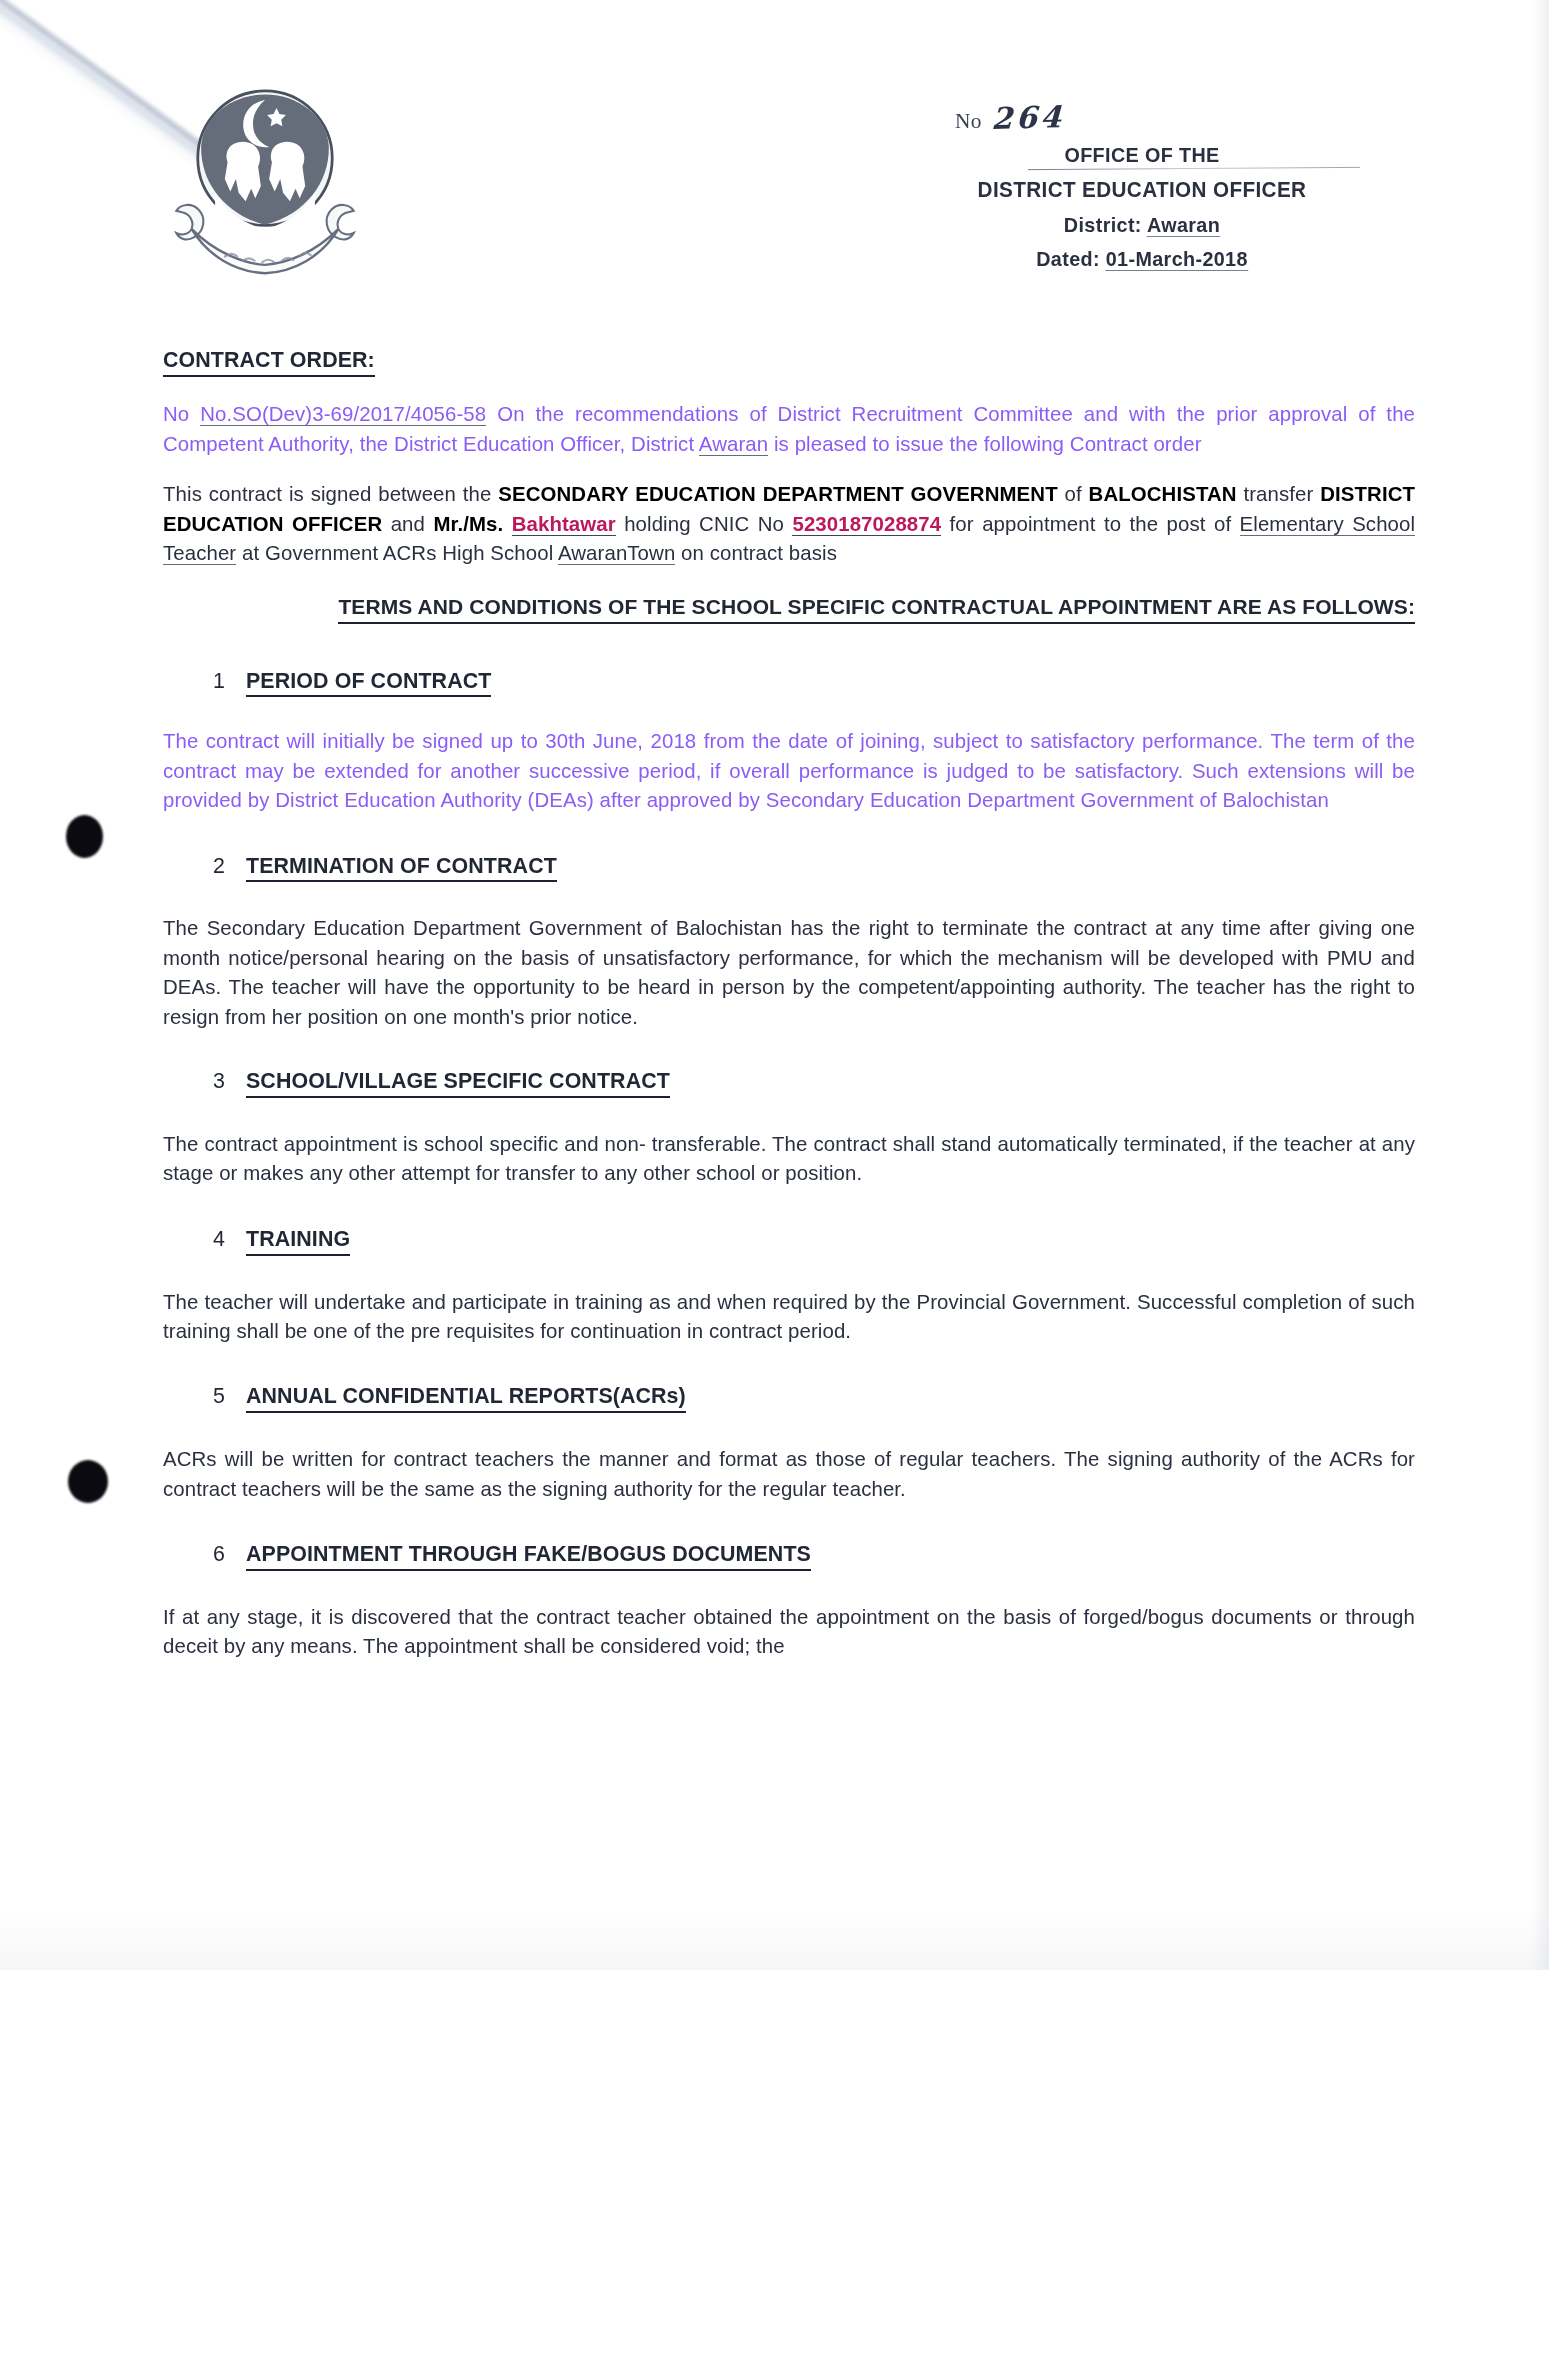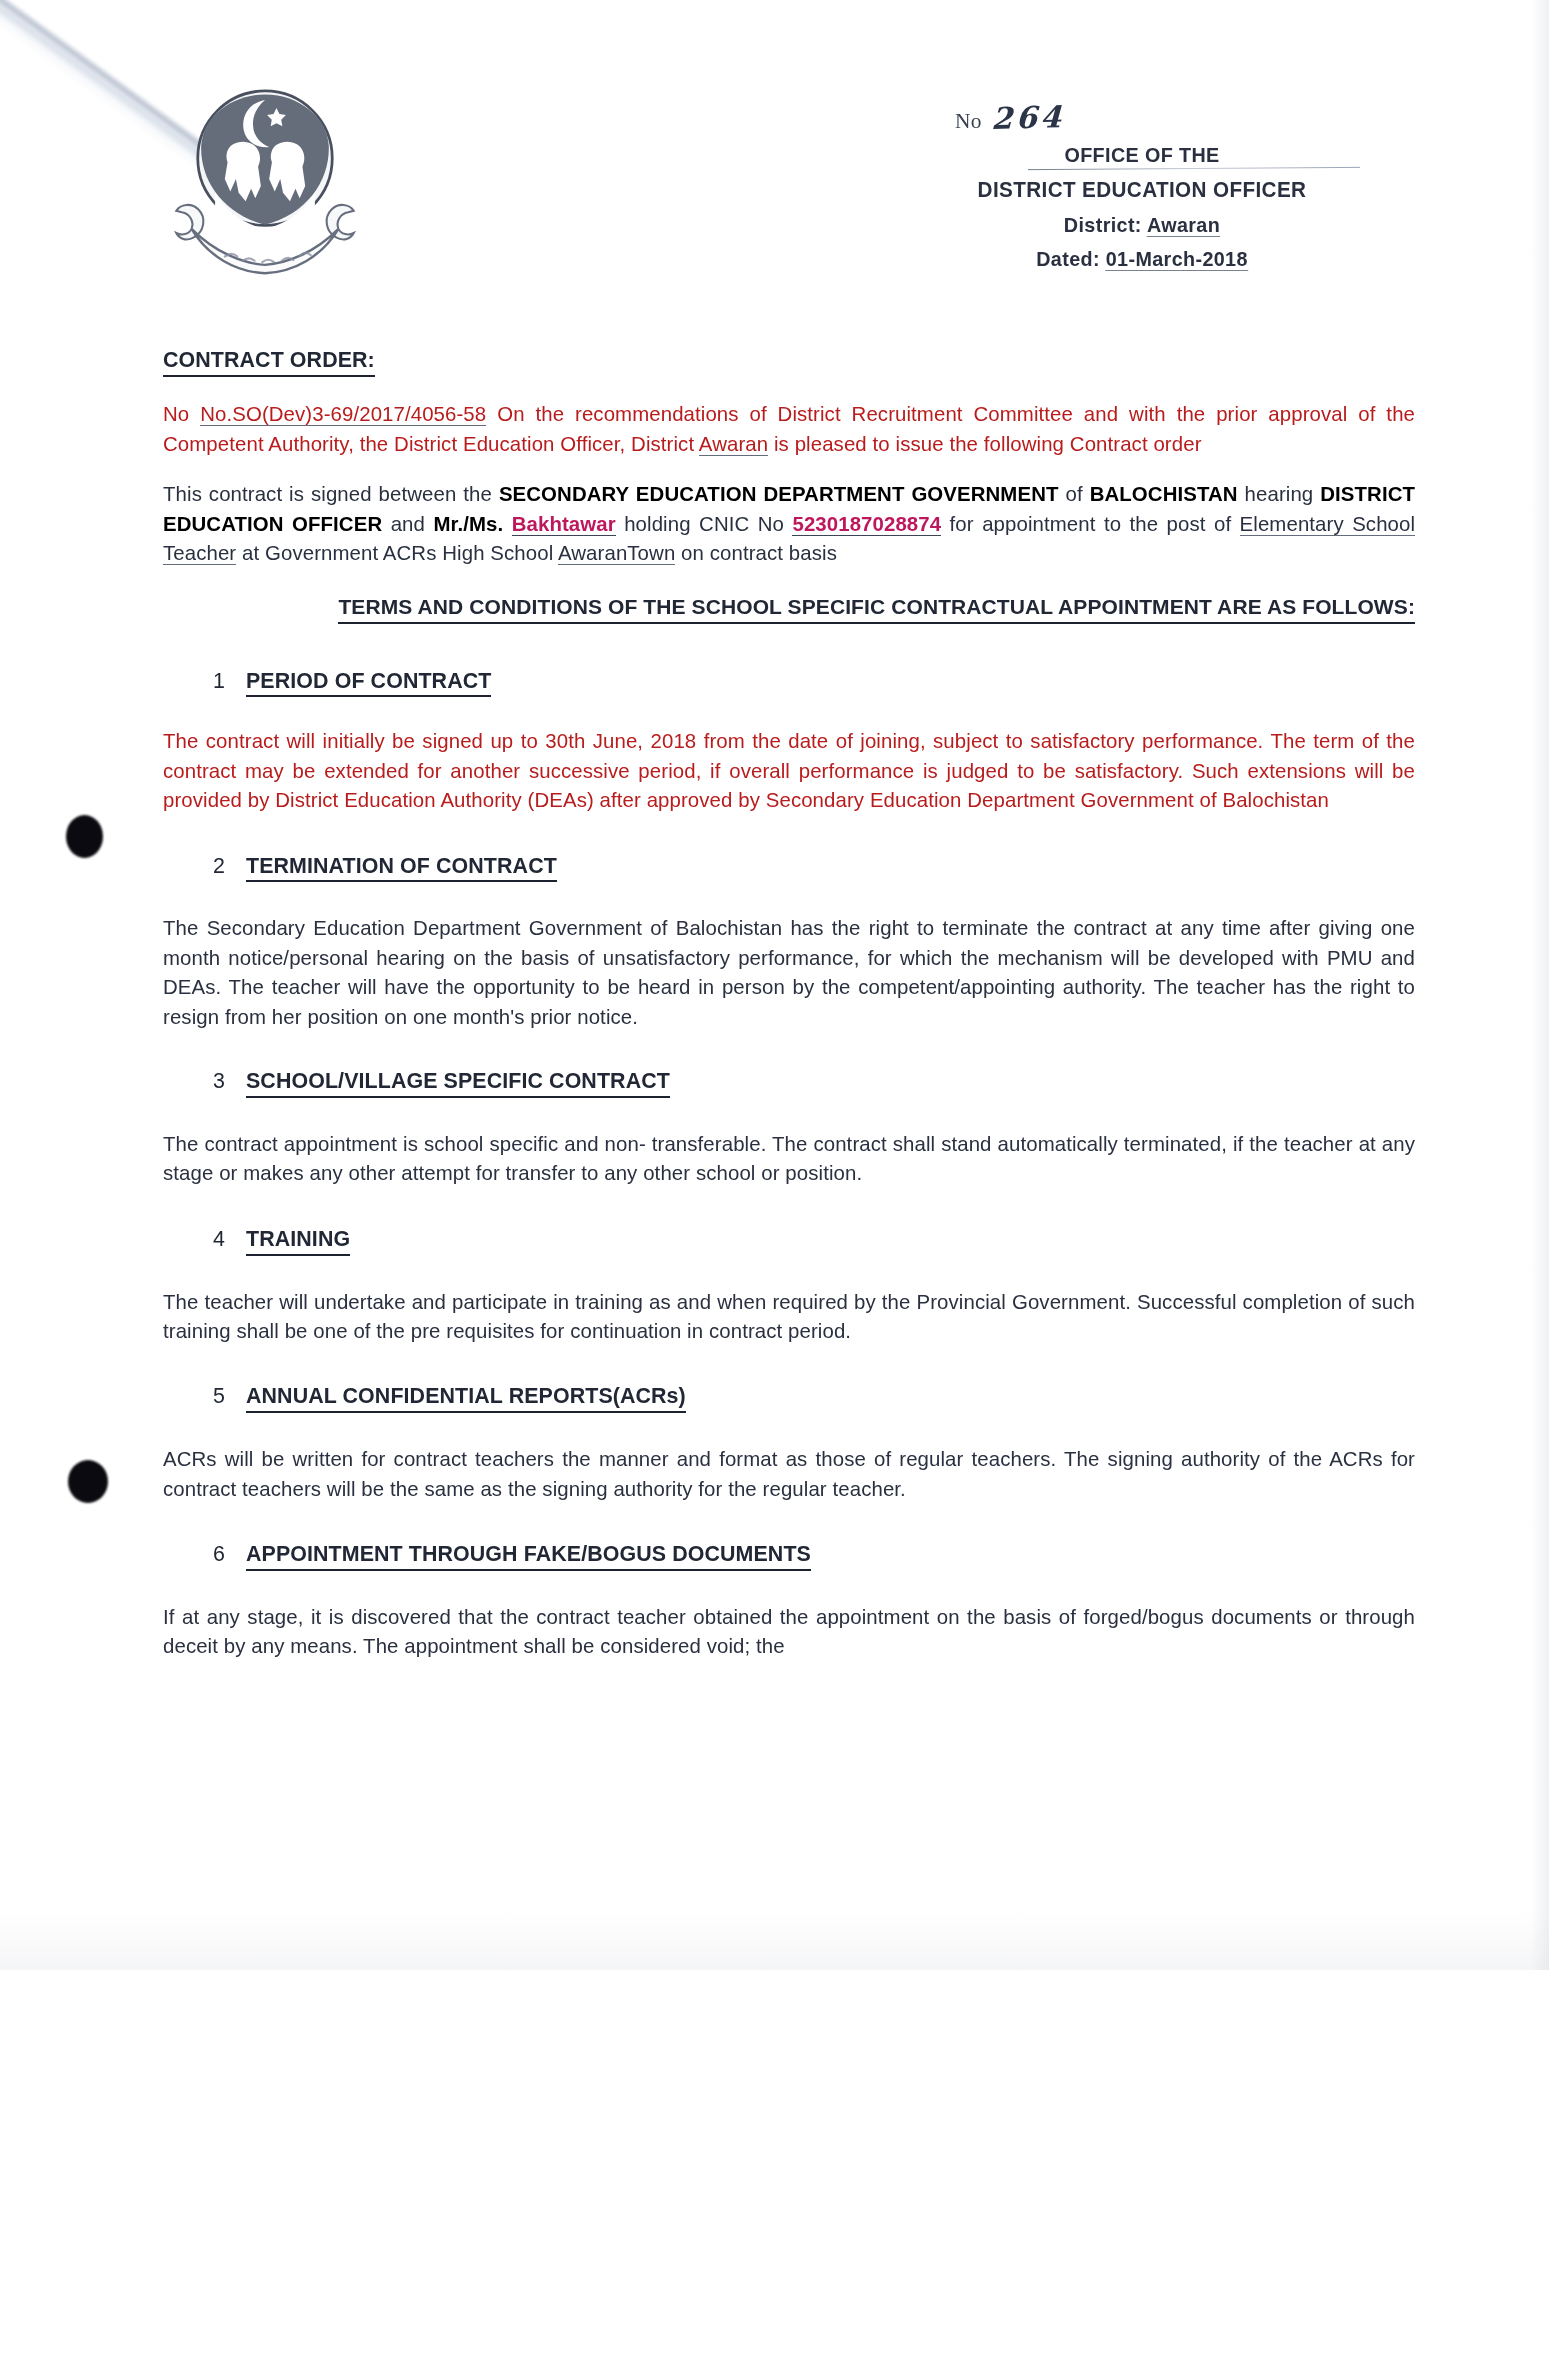--- a/index.html
+++ b/index.html
@@ -163,21 +163,21 @@
   }
 
   .para {
     font-size: 20.4px;
     line-height: 1.44;
     text-align: justify;
     color: #2a3040;
     letter-spacing: 0.1px;
     margin: 0;
   }
-  .para.faded { color: #b91c1c; }
+  .para.faded { color: #8b5cf6; }
 
   .ul { border-bottom: 1.1px solid rgba(60,70,92,.8); }
   .bold { font-weight: 700; color: #000000; }
   .bold-ul { font-weight: 700; color: #be185d; border-bottom: 1.4px solid rgba(40,48,66,.9); }
 
   
   .clause-head {
     display: flex;
     align-items: baseline;
     gap: 15px;
@@ -314,21 +314,21 @@
       <span>On the recommendations of District Recruitment Committee and with the prior approval of the Competent Authority, the District Education Officer, District</span>
       <span class="ul">Awaran</span>
       <span>is pleased to issue the following Contract order</span>
     </p>
 
     <p class="para" style="margin-bottom:23.5px;">
       <span class="faded">This contract is signed between the</span>
       <span class="bold">SECONDARY EDUCATION DEPARTMENT GOVERNMENT</span>
       <span>of</span>
       <span class="bold">BALOCHISTAN</span>
-      <span>hearing</span>
+      <span>transfer</span>
       <span class="bold">DISTRICT  EDUCATION  OFFICER</span>
       <span>and</span>
       <span class="bold">Mr./Ms.</span>
       <span class="bold-ul">Bakhtawar</span>
       <span class="faded">holding</span>
       <span>CNIC No</span>
       <span class="bold-ul">5230187028874</span>
       <span class="faded">for appointment to the post of</span>
       <span class="ul faded">Elementary School Teacher</span>
       <span>at</span>

